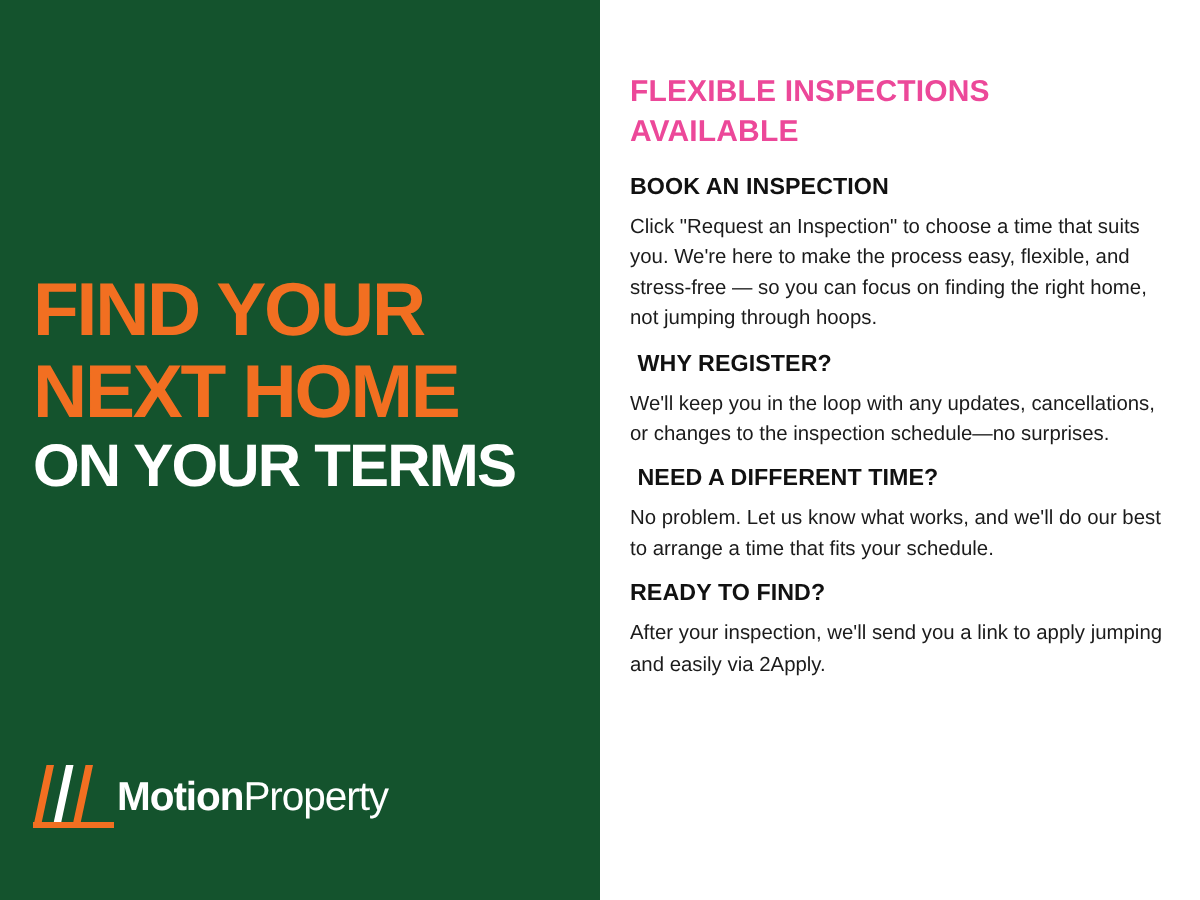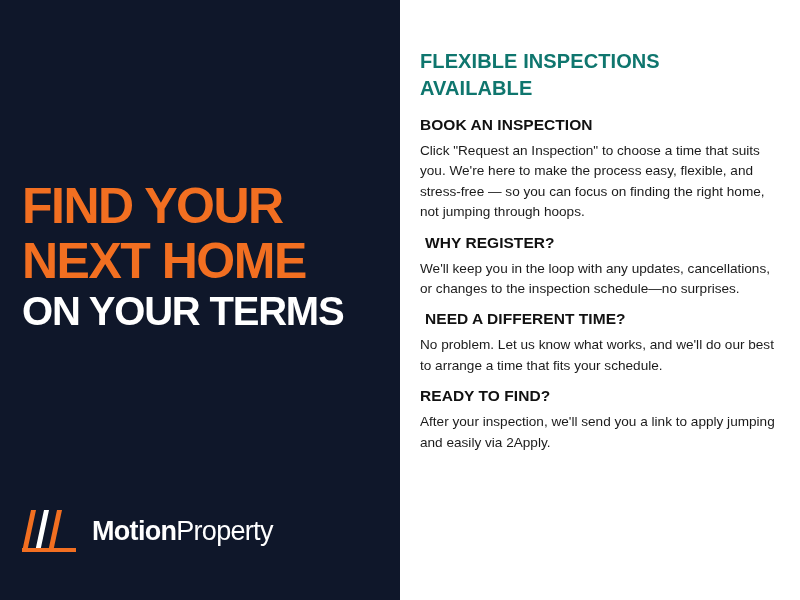--- a/index.html
+++ b/index.html
@@ -19,21 +19,21 @@
     height: 600px;
     display: flex;
     background: #ffffff;
   }
 
   
   .hero {
     position: relative;
     width: 400px;
     height: 600px;
-    background: #0f172a;
+    background: #14532d;
     box-sizing: border-box;
     flex: 0 0 400px;
   }
   .hero-inner {
     position: absolute;
     left: 22px;
     top: 180px;
     right: 12px;
   }
   .hero-line {
@@ -47,21 +47,21 @@
   .hero-line.orange { color: #f26f21; }
   .hero-line.white  { color: #ffffff; font-size: 40px; letter-spacing: -1.2px; }
 
   
   .logo {
     position: absolute;
     left: 22px;
     bottom: 48px;
     display: flex;
     align-items: center;
-    gap: 16px;
+    gap: 2px;
   }
   .logo-mark {
     width: 54px;
     height: 42px;
     flex: 0 0 54px;
   }
   .logo-text {
     font-size: 27px;
     letter-spacing: -0.7px;
     color: #ffffff;
@@ -71,21 +71,21 @@
   .logo-text .thin { font-weight: 400; }
 
   
   .content {
     flex: 1 1 auto;
     padding: 48px 16px 10px 20px;
     box-sizing: border-box;
     background: #ffffff;
   }
   .eyebrow {
-    color: #0f766e;
+    color: #ec4899;
     font-weight: bold;
     font-size: 20px;
     line-height: 1.35;
     letter-spacing: 0.1px;
     margin: 0 0 14px 0;
     max-width: 310px;
   }
   .section { margin-bottom: 11px; }
   .section h3 {
     font-size: 15.5px;

